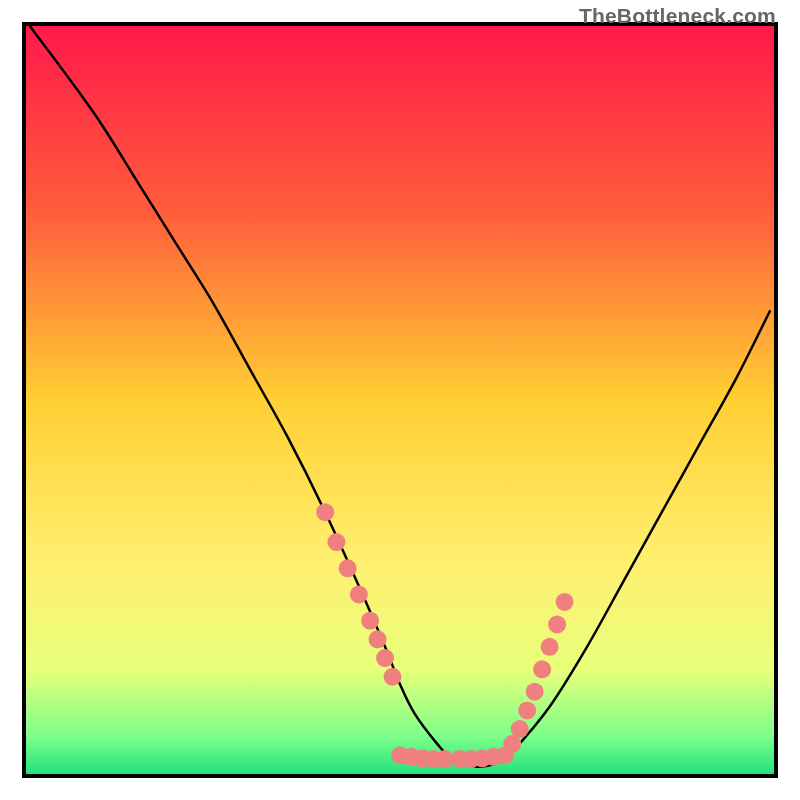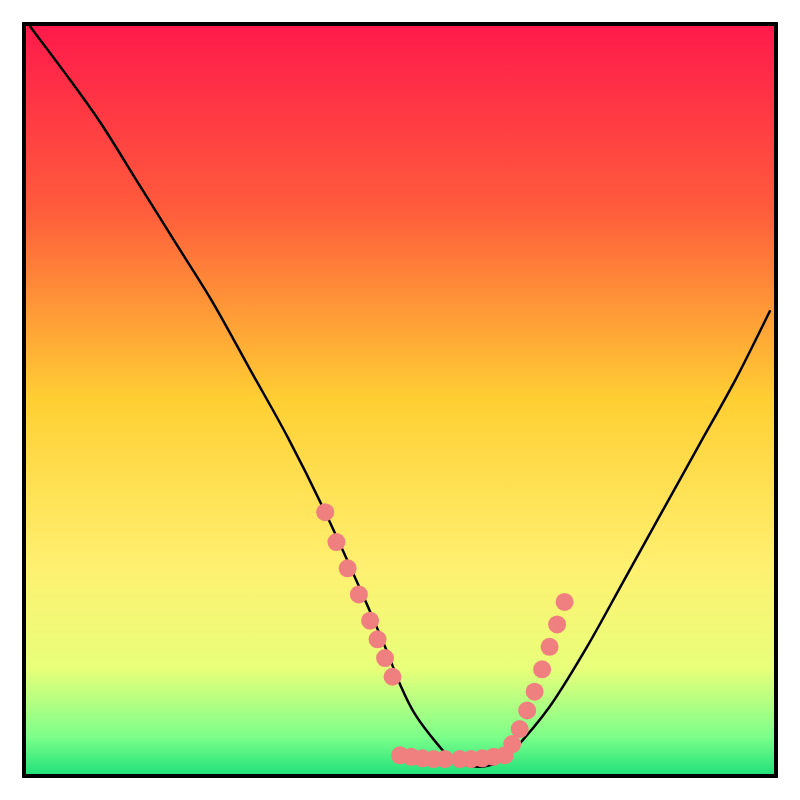--- a/index.html
+++ b/index.html
@@ -26,20 +26,21 @@
     font-weight: 600;
     color: #666;
     letter-spacing: 0.2px;
   }
   svg { display: block; }
 </style>
 </head>
 <body>
 
 <div class="frame">
+  <span class="watermark">TheBottleneck.com</span>
   <div class="plot-area">
     <svg id="chart-svg" width="748" height="748" viewBox="0 0 748 748" preserveAspectRatio="none">
         <defs>
           <linearGradient id="bg-grad" x1="0" y1="0" x2="0" y2="1">
             <stop offset="0%" stop-color="#ff1a4b"></stop>
             <stop offset="24%" stop-color="#ff5a3c"></stop>
             <stop offset="50%" stop-color="#ffcf33"></stop>
             <stop offset="72%" stop-color="#fff070"></stop>
             <stop offset="86%" stop-color="#e8ff7a"></stop>
             <stop offset="95%" stop-color="#7dff8a"></stop>

